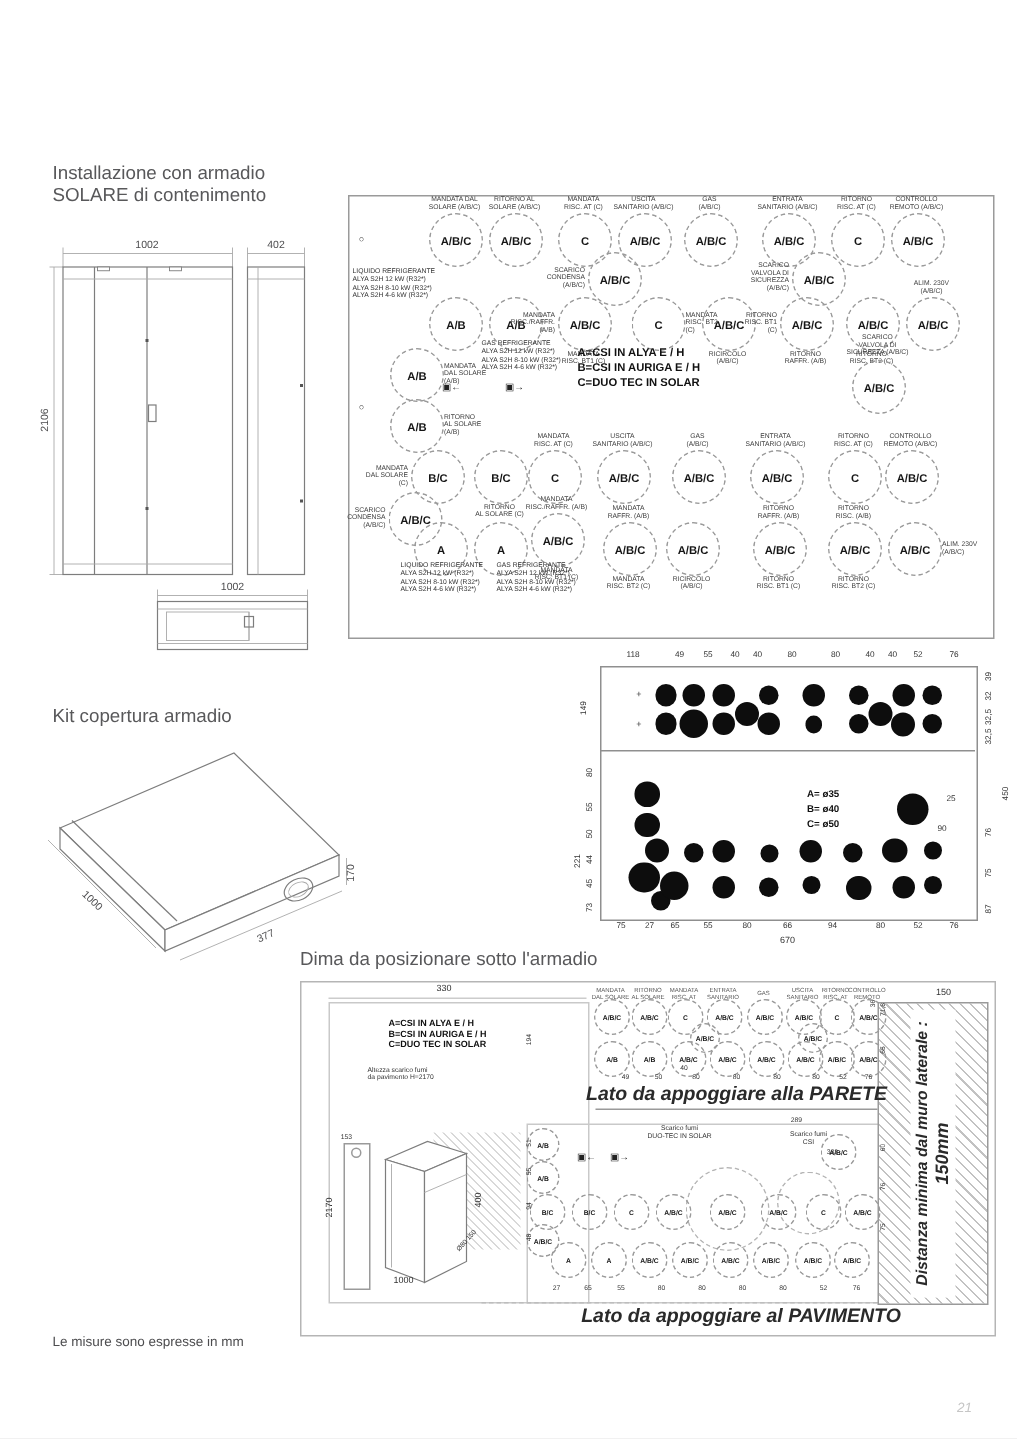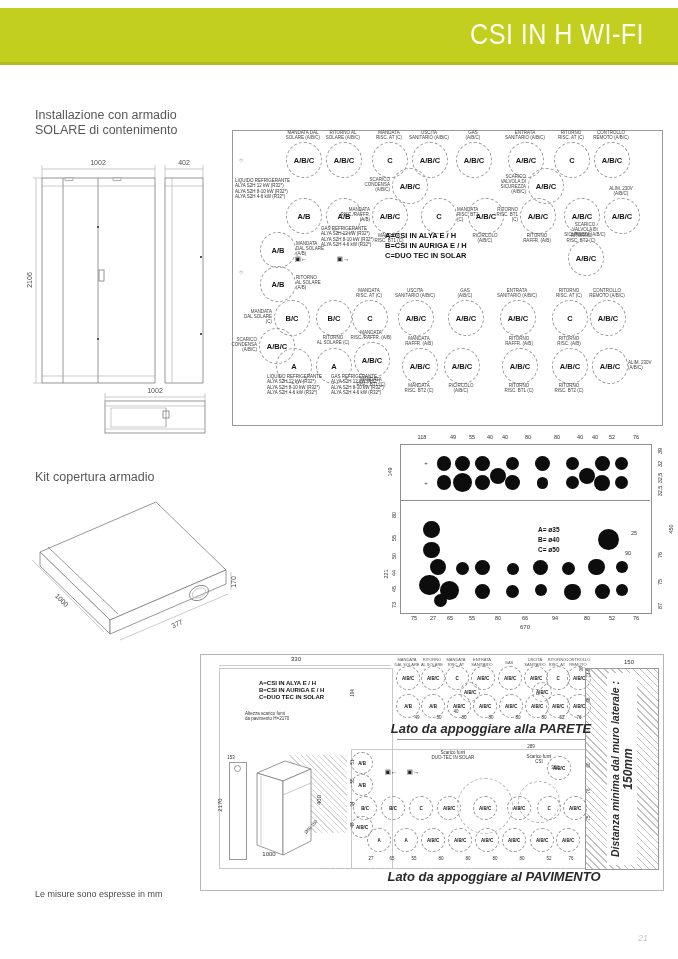--- a/index.html
+++ b/index.html
@@ -65,23 +65,20 @@
   .footer1{position:absolute;left:35px;top:889px;font-size:9px;color:#4d4d4f;}
   .footer2{position:absolute;left:35px;top:904px;font-size:12px;color:#8a8a8c;}
   .pagenum{position:absolute;left:638px;top:933px;font-size:9px;color:#c6c6c6;font-style:italic;}
   .screw{position:absolute;width:5px;height:5px;border:1px solid #9a9a9a;border-radius:50%;}
 </style>
 </head>
 <body>
 
 <div class="page">
 
-  <div class="header-bar">
-    <div class="header-title">CSI IN H WI-FI</div>
-  </div>
 
   <div class="sec-title" style="left:35px;top:108px;">Installazione con armadio
 SOLARE di contenimento</div>
 
   <svg width="200" height="300" style="left:25px;top:148px;">
 
     <line class="thin" x1="17" y1="21" x2="130" y2="21"></line>
       <line class="thin" x1="17" y1="17" x2="17" y2="30"></line>
       <line class="thin" x1="130" y1="17" x2="130" y2="30"></line>
     <line class="thin" x1="140" y1="21" x2="178" y2="21"></line>
@@ -377,20 +374,21 @@
       <div class="txt rot" style="left: 288px; top: 121px;">76</div>
       <div class="txt rot" style="left: 288px; top: 148px;">75</div>
       <div class="txt rot" style="left: 288px; top: 172px;">87</div>
       <div class="txt b7 la" style="left: 166px; top: 96px;">A= ø35</div>
       <div class="txt b7 la" style="left: 166px; top: 106px;">B= ø40</div>
       <div class="txt b7 la" style="left: 166px; top: 116px;">C= ø50</div>
       <div class="txt s6" style="left: 54px; top: 30px;">+</div>
       <div class="txt s6" style="left: 54px; top: 50px;">+</div>
     </div>
 
+  <div class="sec-title" style="left:200px;top:632px;">Dima da posizionare sotto l'armadio</div>
 
   <div class="diag panel" style="left:200px;top:654px;width:462px;height:235px;border-color:#b5b5b5;">
     <div class="struct" style="left:18px;top:13px;width:172px;height:199px;"></div>
     <div class="hline" style="left:18px;top:10px;width:172px;border-color:#cccccc;"></div>
     <div class="hline" style="left:196px;top:84px;width:188px;"></div>
     <div class="struct" style="left:150px;top:94px;width:234px;height:118px;"></div>
     <div class="dashline" style="left:120px;top:213px;width:264px;"></div>
 
     <div class="struct" style="left:28px;top:107px;width:16px;height:96px;border-color:#9a9a9a;"></div>
     <div class="screw" style="left:33px;top:110px;"></div>

